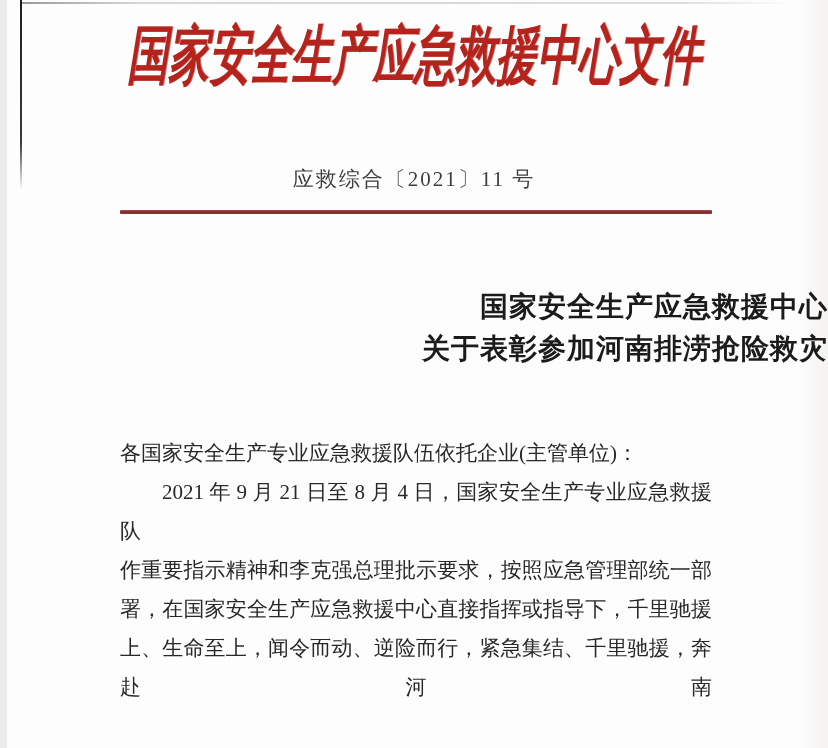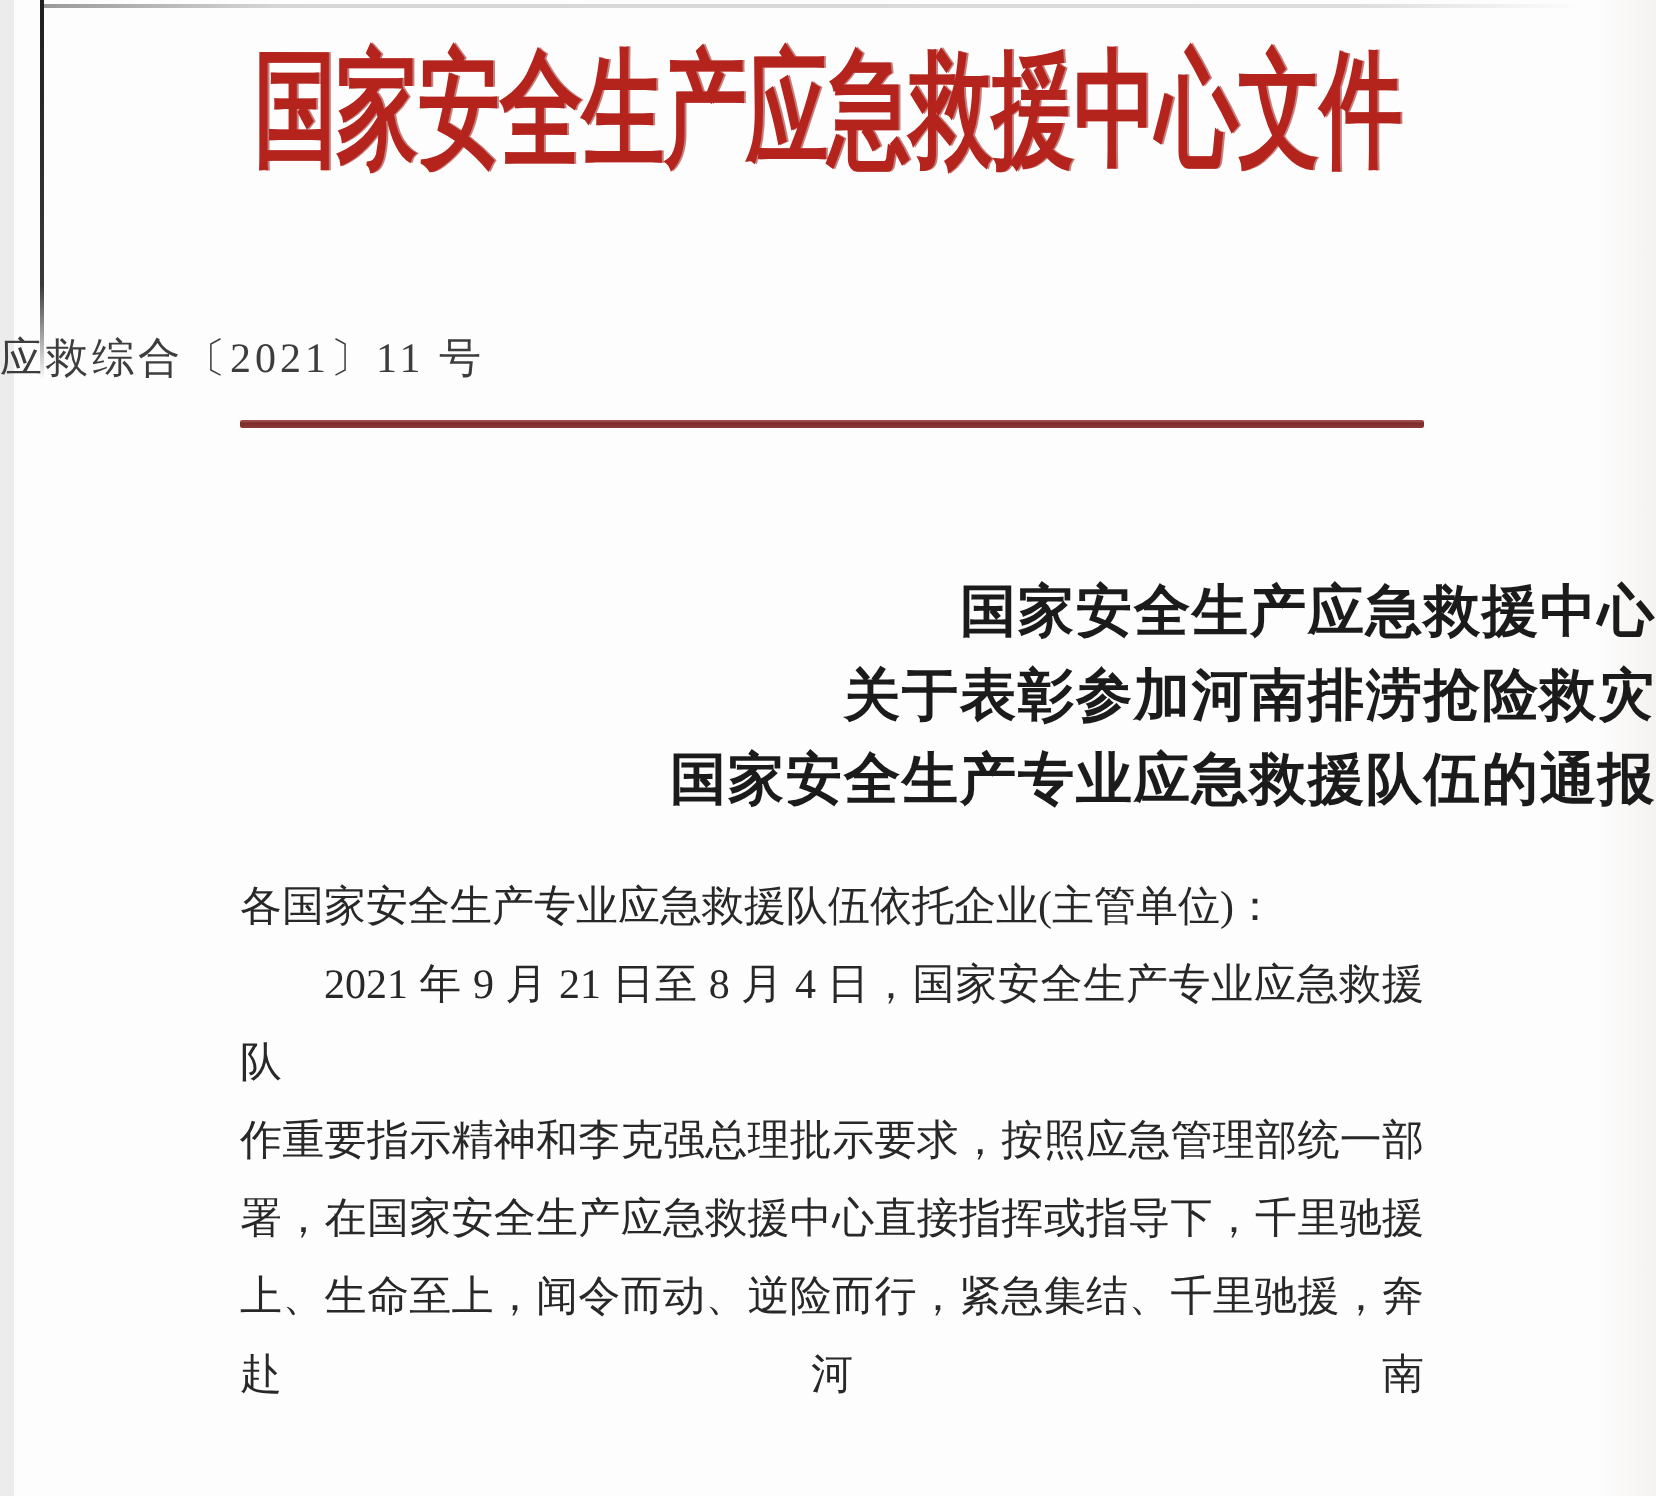--- a/index.html
+++ b/index.html
@@ -45,33 +45,34 @@
     position: absolute;
     left: 0; right: 0;
     top: 24px;
     text-align: center;
     color: #b5231d;
     font-weight: bold;
     font-size: 41px;
     letter-spacing: 0px;
     line-height: 41px;
     white-space: nowrap;
+    font-style: italic;
   }
   .red-header .stretch {
     display: inline-block;
     transform: scaleY(1.55);
     transform-origin: center top;
     text-shadow: 1px 0 0 rgba(150, 20, 15, 0.55);
   }
   
   .doc-number {
     position: absolute;
     left: 0; right: 0;
     top: 164px;
-    text-align: left;
+    text-align: center;
     font-size: 21px;
     line-height: 30px;
     letter-spacing: 2px;
     color: #3d3d3d;
     font-weight: normal;
   }
   
   .red-rule {
     position: absolute;
     left: 120px;
@@ -130,21 +131,20 @@
     <span class="stretch">国家安全生产应急救援中心文件</span>
   </div>
 
   <div class="doc-number">应救综合〔2021〕11 号</div>
 
   <div class="red-rule"></div>
 
   <div class="doc-title">
     <div>国家安全生产应急救援中心</div>
     <div>关于表彰参加河南排涝抢险救灾</div>
-    <div>国家安全生产专业应急救援队伍的通报</div>
   </div>
 
   <div class="doc-body">
     <div class="line">各国家安全生产专业应急救援队伍依托企业(主管单位)：</div>
     <div class="line fill indent">2021 年 9 月 21 日至 8 月 4 日，国家安全生产专业应急救援队</div>
     <div class="line fill">作重要指示精神和李克强总理批示要求，按照应急管理部统一部</div>
     <div class="line fill">署，在国家安全生产应急救援中心直接指挥或指导下，千里驰援</div>
     <div class="line fill">上、生命至上，闻令而动、逆险而行，紧急集结、千里驰援，奔赴河南</div>
 
   </div>

